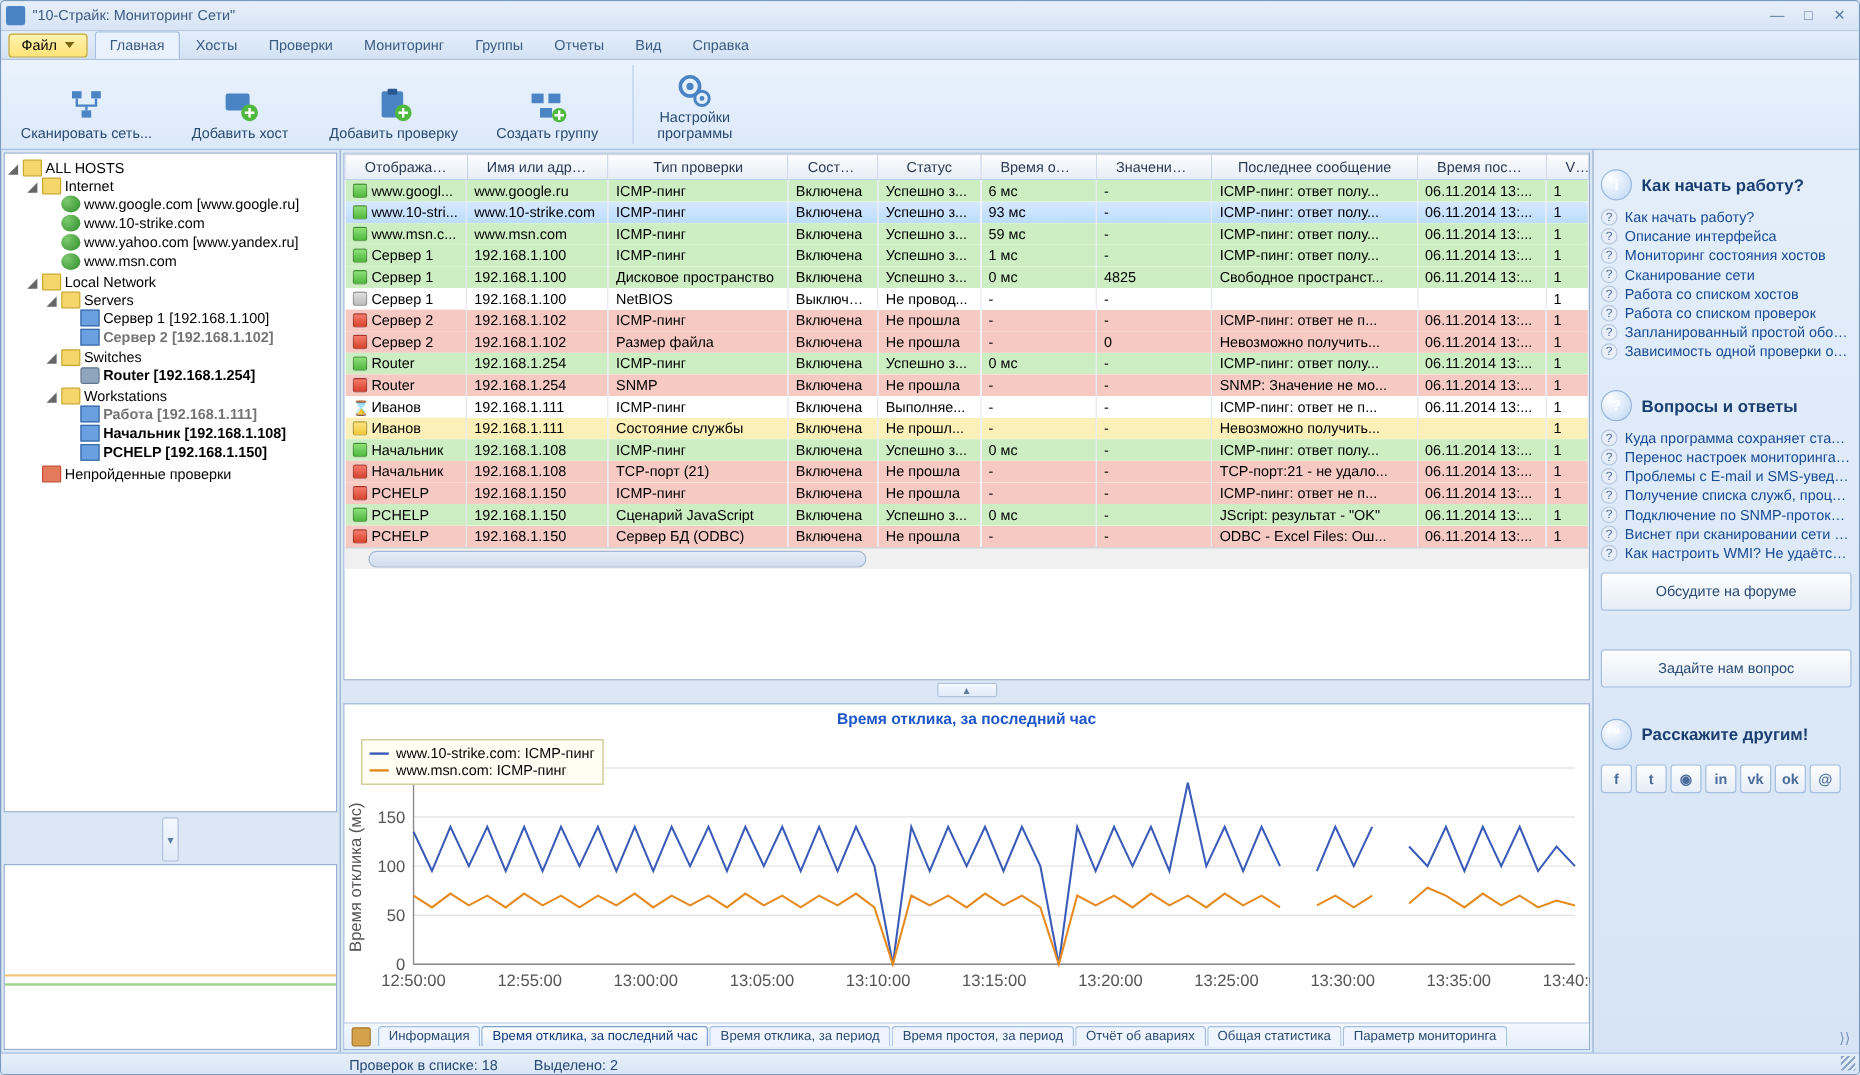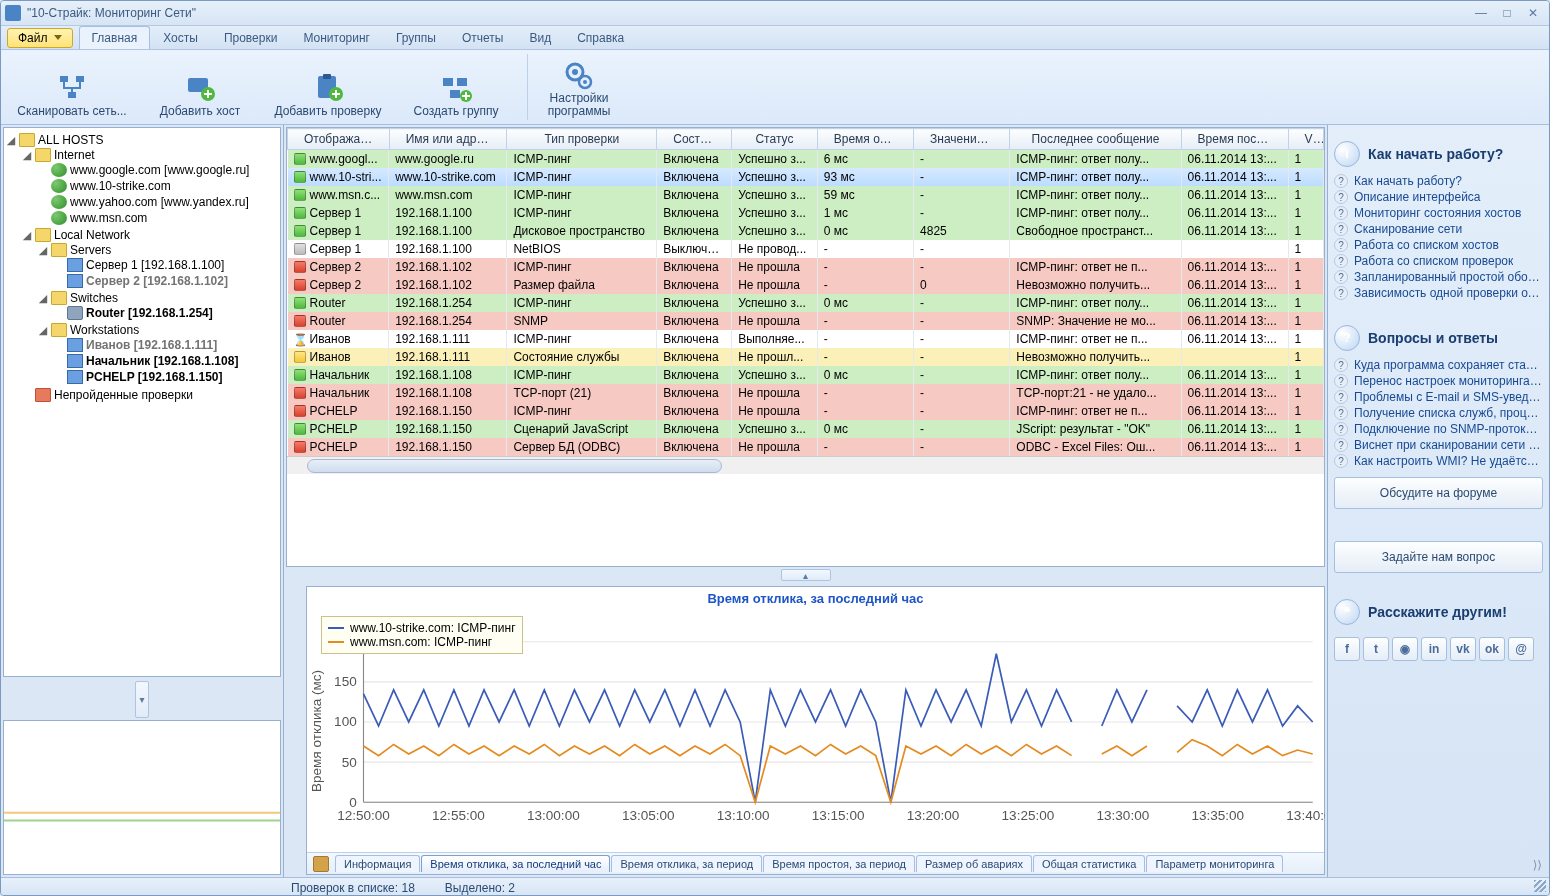--- a/index.html
+++ b/index.html
@@ -26,21 +26,21 @@
 
 
 .main { display:flex; height: calc(896px - 25px - 24px - 75px - 20px); }
 .left-col { width: 283px; display:flex; flex-direction:column; border-right:1px solid #98b0d0; }
 .tree-pane { flex: 0 0 550px; background:#fff; border:1px solid #98b0d0; margin:2px; overflow:auto; padding:4px 2px; }
 .mini-chart { flex:1; background:#fff; border:1px solid #98b0d0; margin:0 2px 2px 2px; position:relative; }
 .coll-btn { width:14px; height:50px; background:linear-gradient(#f3f8ff,#e1ebf8); border:1px solid #b0c4dd; border-radius:2px; margin:2px auto; display:flex; align-items:center; justify-content:center; color:#5a7aa0; cursor:pointer; font-size:10px; }
 
 .center-col { flex:1; display:flex; flex-direction:column; margin:2px; overflow:hidden; }
 .grid-pane { flex: 0 0 440px; background:#fff; border:1px solid #98b0d0; overflow:auto; }
-.chart-pane { flex:1; background:#fff; border:1px solid #98b0d0; margin-top:3px; display:flex; flex-direction:column;margin-left:20px; }
+.chart-pane { flex:1; background:#fff; border:1px solid #98b0d0; margin-top:3px; display:flex; flex-direction:column; }
 
 .right-col { width:222px; background:linear-gradient(#e3eefa,#d6e4f5); border-left:1px solid #98b0d0; padding:8px 6px; overflow:hidden; display:flex; flex-direction:column; }
 
 
 .tree ul { list-style:none; padding-left:16px; }
 .tree > ul { padding-left:0;}
 .tree li { padding:1px 0; white-space:nowrap; }
 .tree .row { display:flex; align-items:center; gap:3px; cursor:pointer; }
 .tree .tw { width:10px; text-align:center; color:#666; font-size:11px;}
 .tree .nic { width:16px; height:14px; display:inline-block; }
@@ -285,21 +285,21 @@
                       <div class="row">
                         <span class="tw">◢</span>
                         <span class="nic fold-y"></span>
                         <span class="lbl ">Workstations</span>
                       </div>
                       <ul>
                         <li>
                           <div class="row">
                             <span class="tw"></span>
                             <span class="nic host-b"></span>
-                            <span class="lbl red">Иванов [192.168.1.111]</span>
+                            <span class="lbl red">Работа [192.168.1.111]</span>
                           </div>
                         </li>
                         <li>
                           <div class="row">
                             <span class="tw"></span>
                             <span class="nic host-b"></span>
                             <span class="lbl bold">Начальник [192.168.1.108]</span>
                           </div>
                         </li>
                         <li>
@@ -656,21 +656,21 @@
             <path d="M50 98.3 L63.33333333333333 106.82 L76.66666666666666 96.88 L90 105.39999999999999 L103.33333333333333 98.3 L116.66666666666666 106.82 L130 96.88 L143.33333333333331 105.39999999999999 L156.66666666666666 98.3 L170 106.82 L183.33333333333331 98.3 L196.66666666666666 105.39999999999999 L210 96.88 L223.33333333333331 106.82 L236.66666666666666 98.3 L250 105.39999999999999 L263.3333333333333 98.3 L276.66666666666663 106.82 L290 96.88 L303.3333333333333 105.39999999999999 L316.66666666666663 98.3 L330 106.82 L343.3333333333333 98.3 L356.66666666666663 105.39999999999999 L370 96.88 L383.3333333333333 106.82 L396.66666666666663 148 L410 98.3 L423.3333333333333 105.39999999999999 L436.66666666666663 98.3 L450 106.82 L463.3333333333333 96.88 L476.66666666666663 105.39999999999999 L490 98.3 L503.3333333333333 106.82 L516.6666666666667 148 L530 98.3 L543.3333333333334 105.39999999999999 L556.6666666666666 98.3 L570 106.82 L583.3333333333333 96.88 L596.6666666666666 105.39999999999999 L610 98.3 L623.3333333333334 106.82 L636.6666666666666 96.88 L650 105.39999999999999 L663.3333333333333 98.3 L676.6666666666666 106.82 M703.3333333333334 105.39999999999999 L716.6666666666666 98.3 L730 106.82 L743.3333333333333 98.3 M770 103.97999999999999 L783.3333333333334 92.62 L796.6666666666666 98.3 L810 106.82 L823.3333333333333 96.88 L836.6666666666666 105.39999999999999 L850 98.3 L863.3333333333334 106.82 L876.6666666666666 101.85000000000001 L890 105.39999999999999 " fill="none" stroke="#e58a1f" stroke-width="1.5"></path>
           </svg>
       </div>
       <div class="chart-tabs">
         <div class="ic"></div>
         <div id="ctabs" style="display:flex;">
             <div class="ctab">Информация</div>
             <div class="ctab active">Время отклика, за последний час</div>
             <div class="ctab">Время отклика, за период</div>
             <div class="ctab">Время простоя, за период</div>
-            <div class="ctab">Размер об авариях</div>
+            <div class="ctab">Отчёт об авариях</div>
             <div class="ctab">Общая статистика</div>
             <div class="ctab">Параметр мониторинга</div>
           </div>
       </div>
     </div>
   </div>
 
   <div class="right-col">
     <div class="side-sec-h">
         <div class="bub">i</div>

